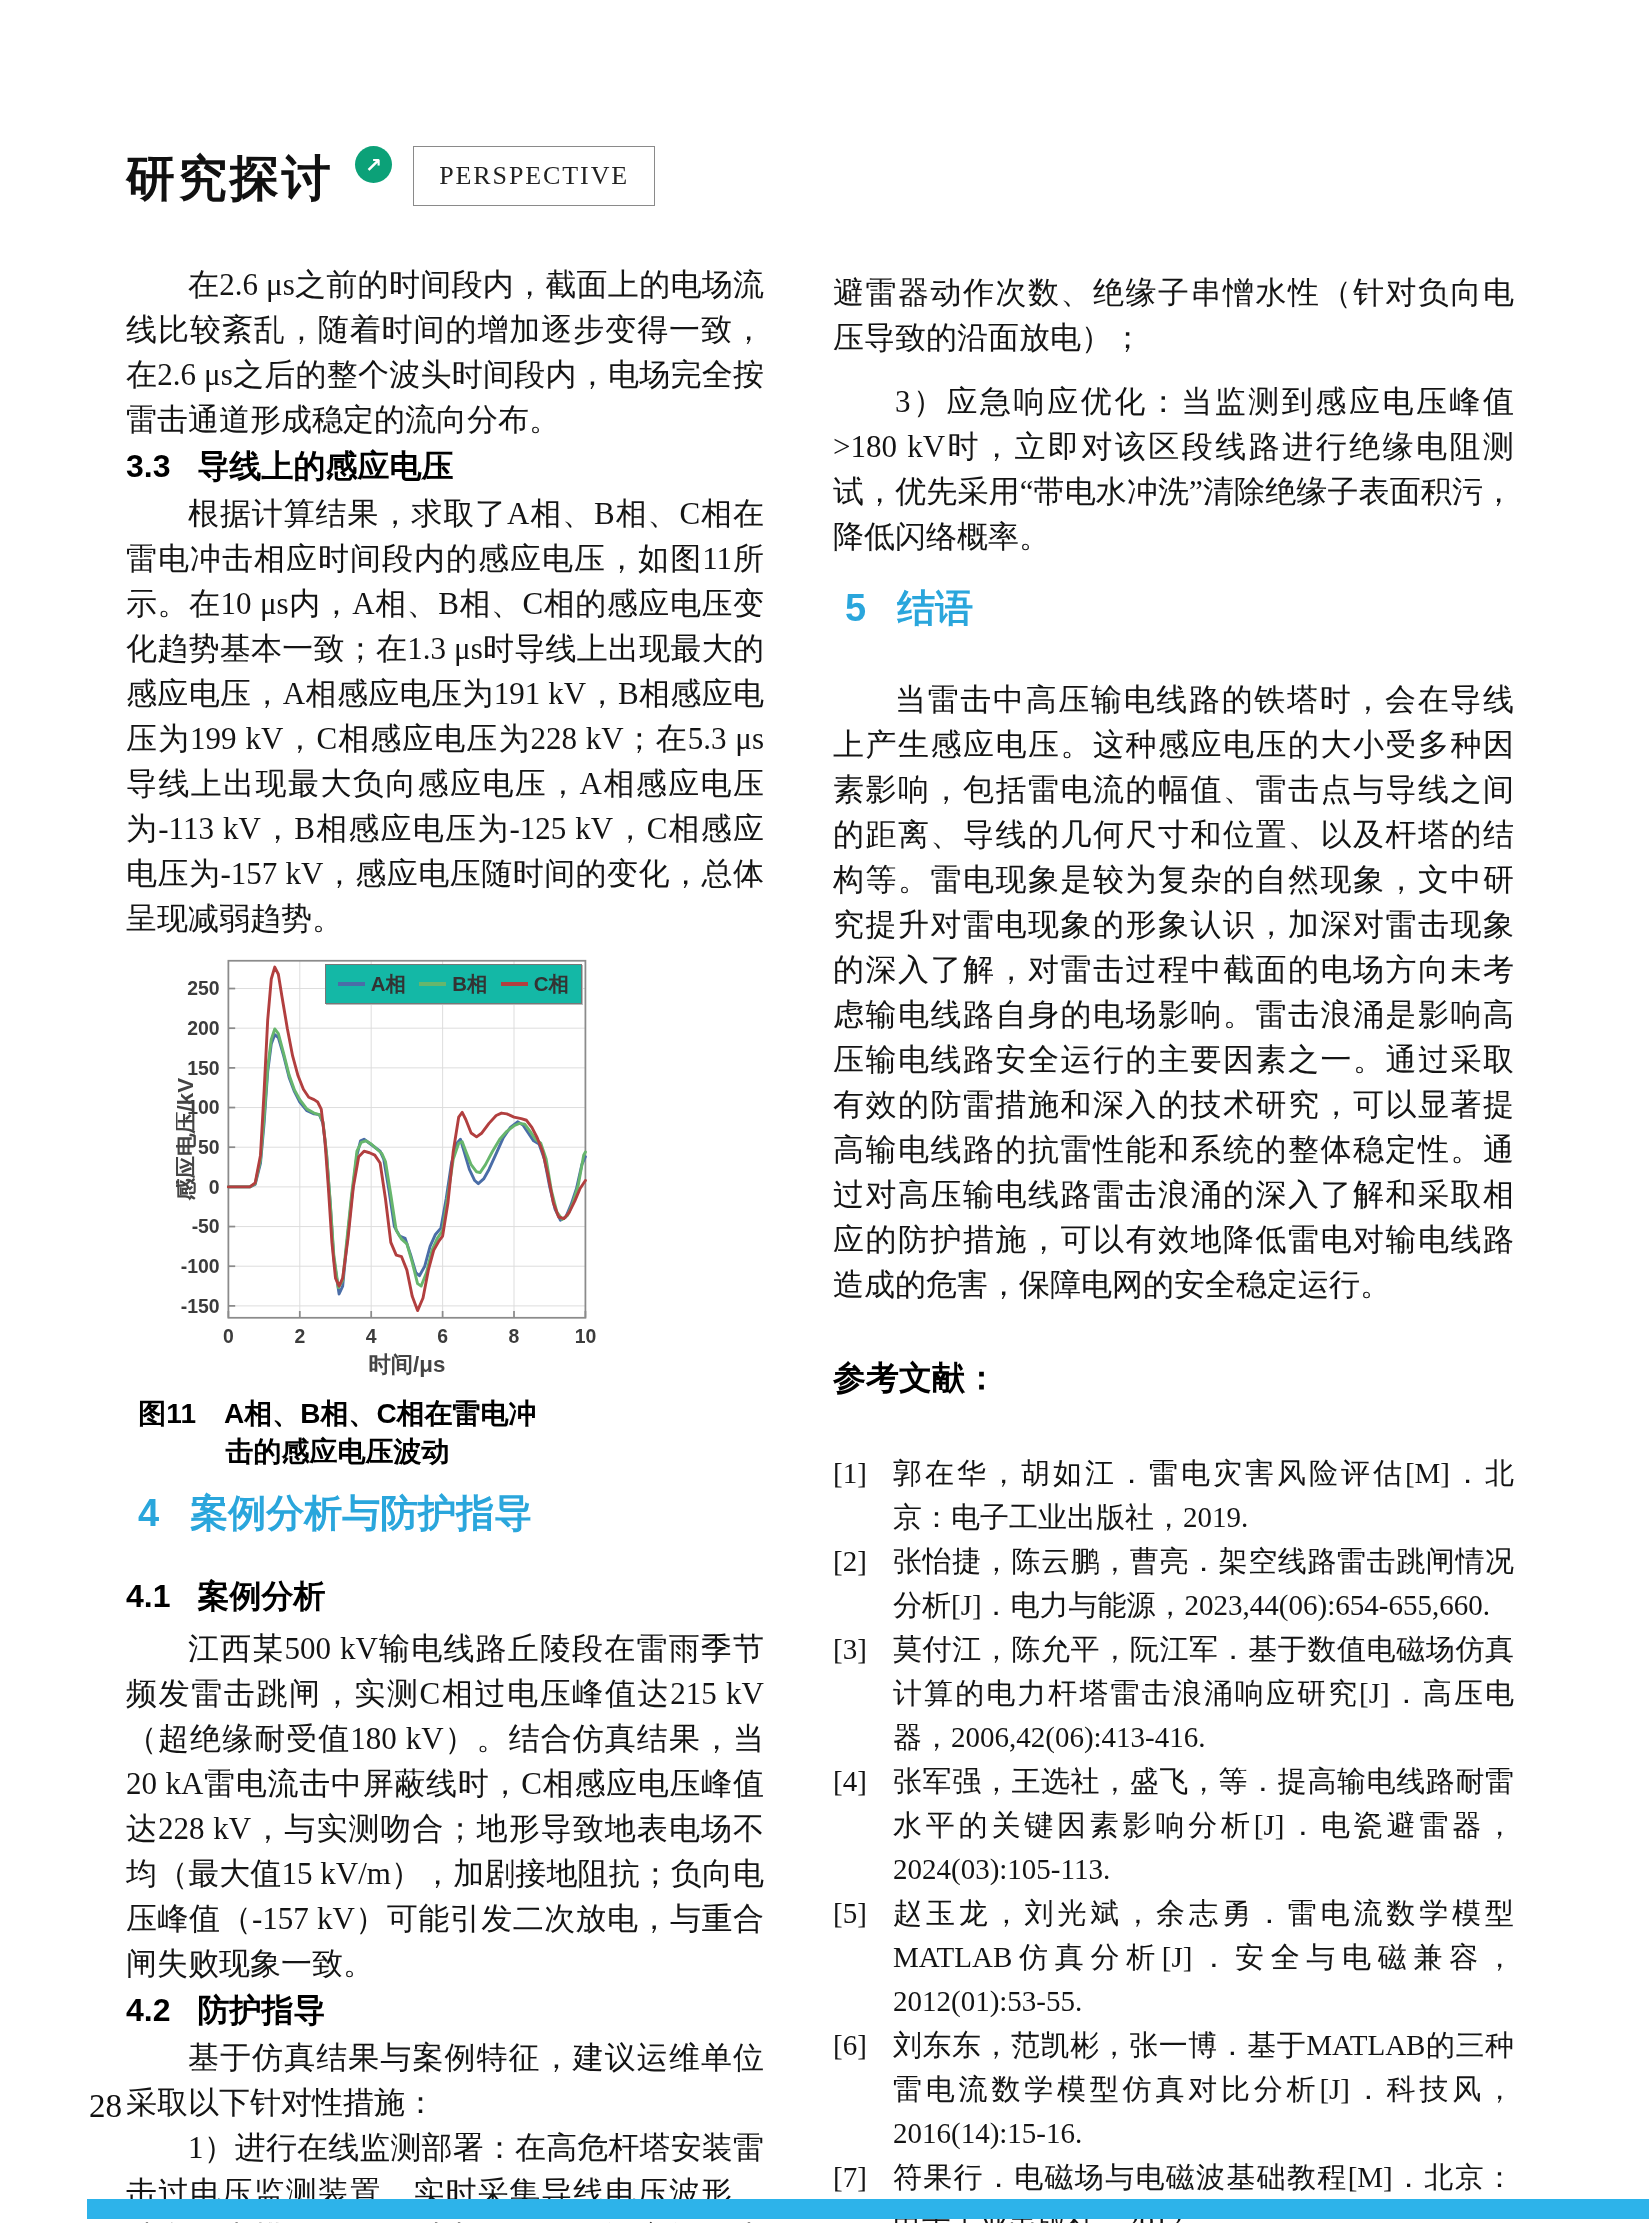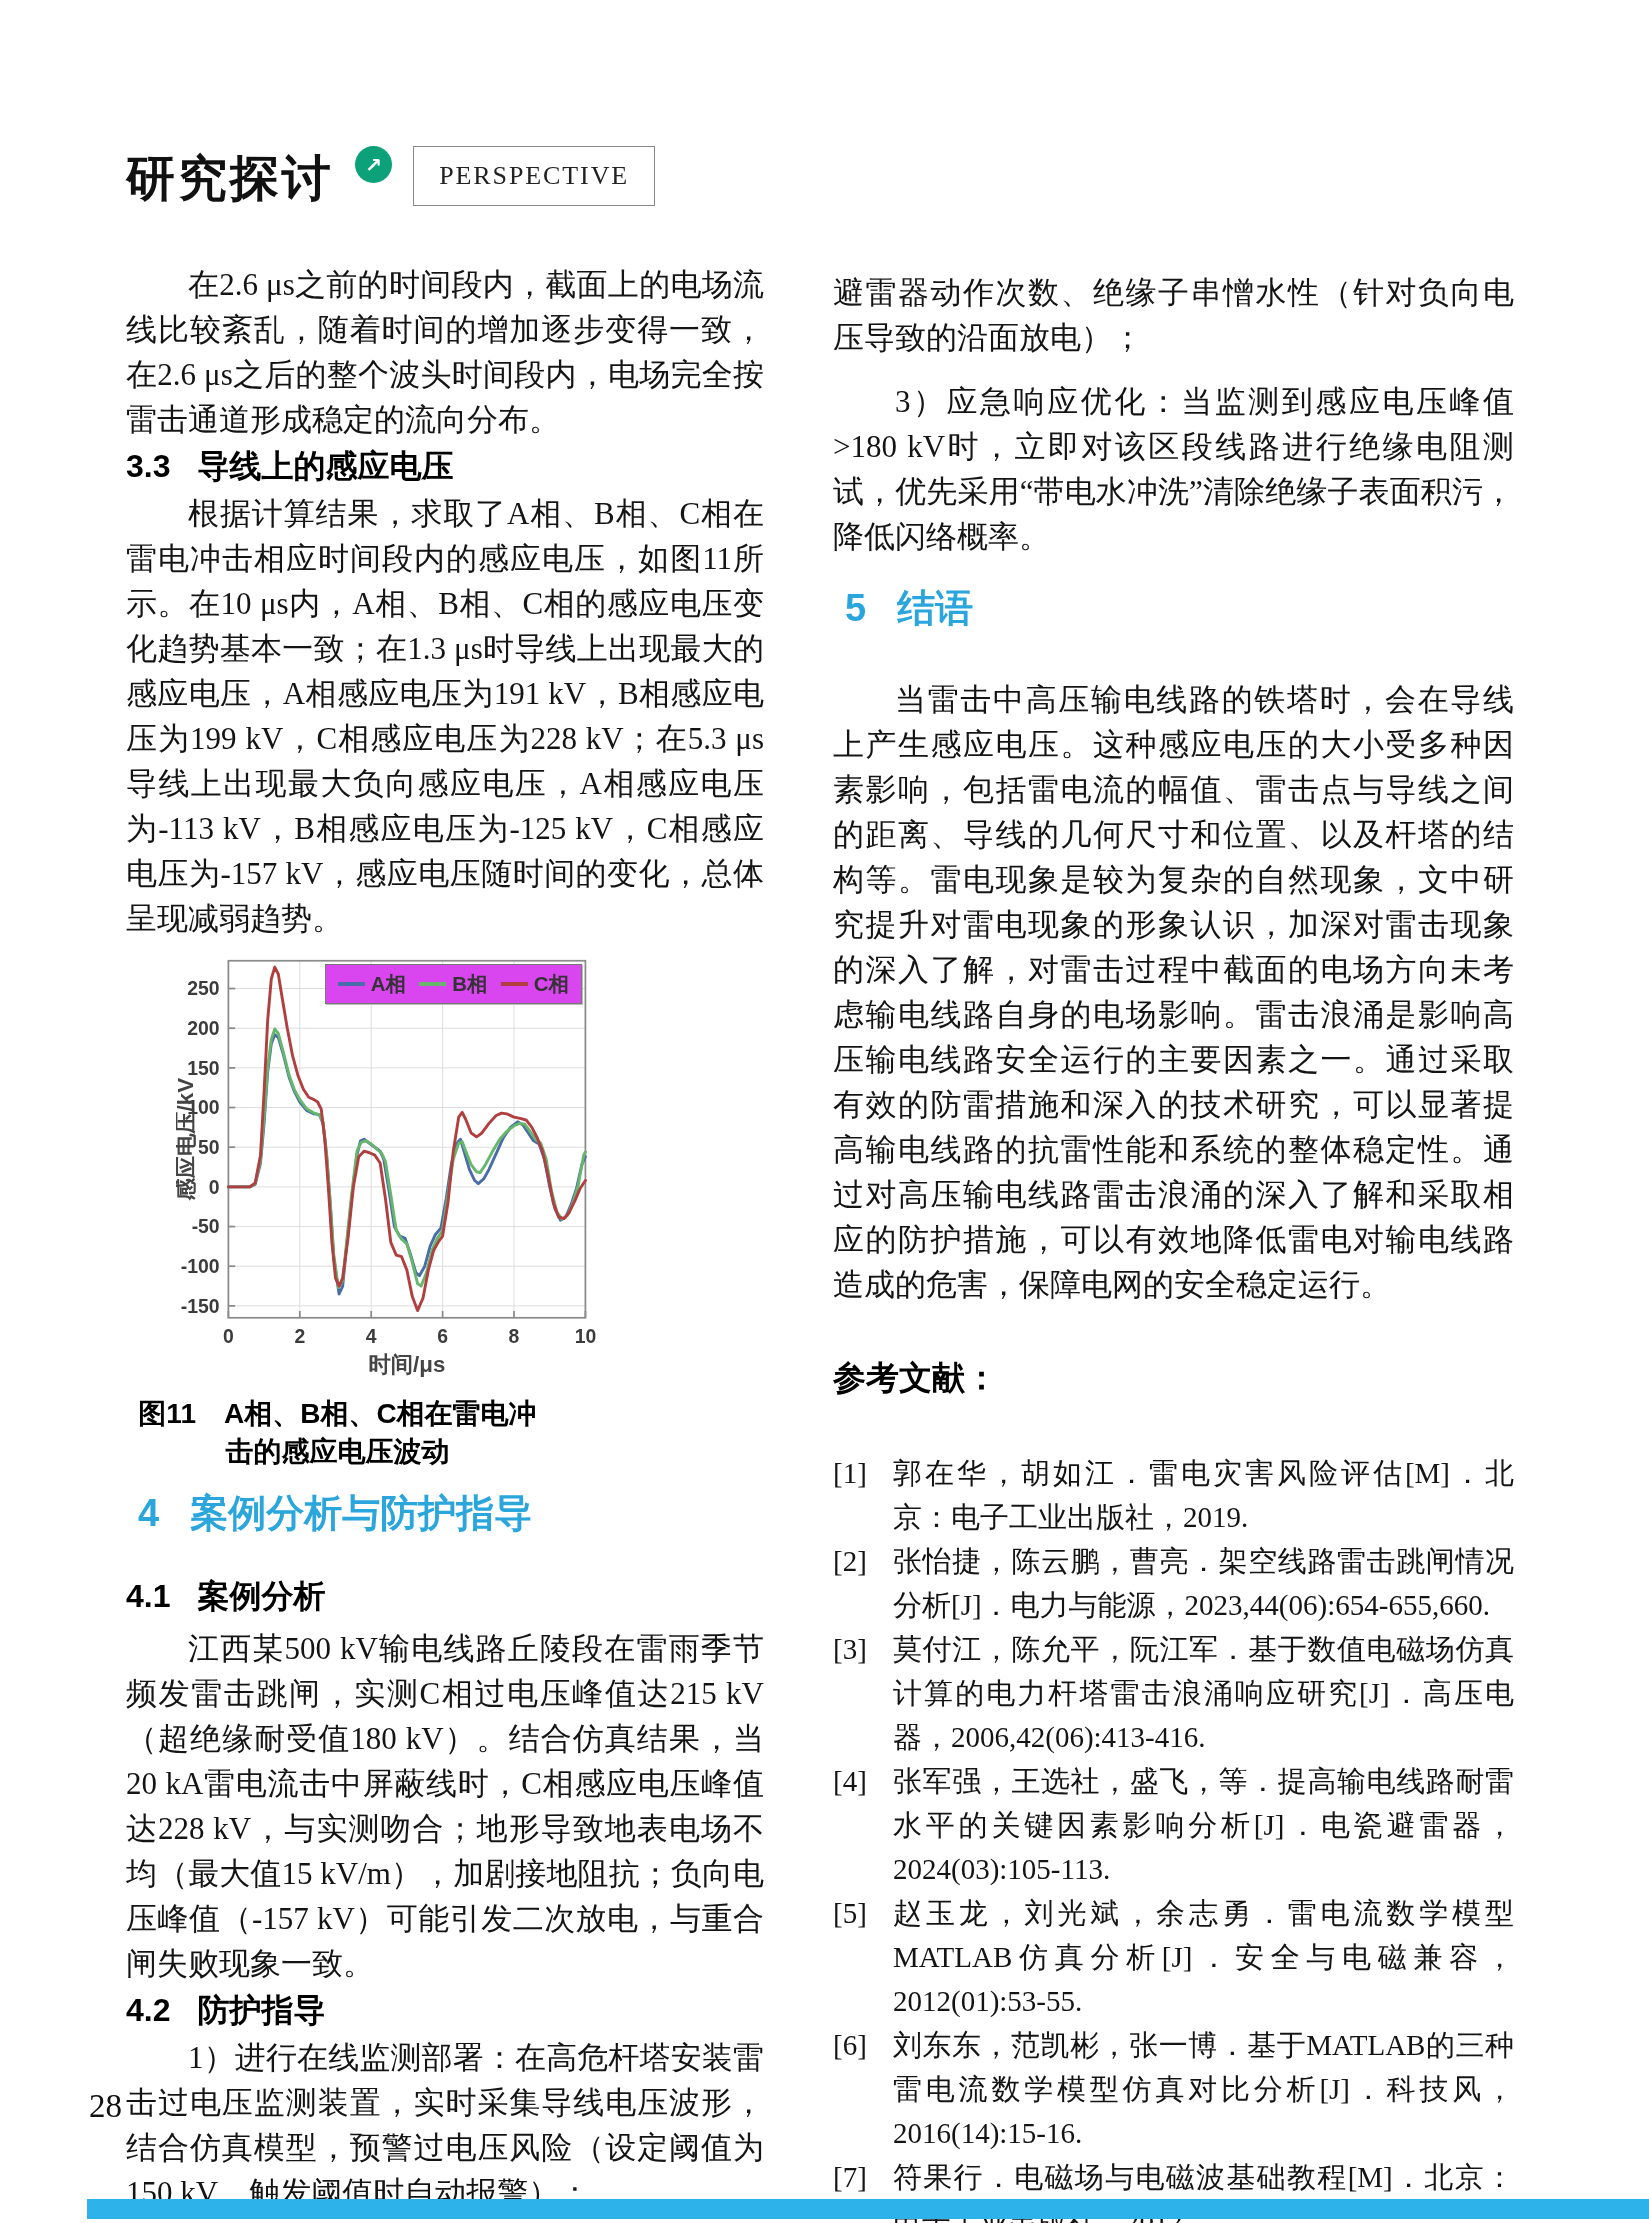--- a/index.html
+++ b/index.html
@@ -44,21 +44,21 @@
     font-size:33px;line-height:47px;color:#000;margin:47px 0 0;
   }
   
   .figure{position:relative;width:423px;margin:7.8px 0 0 50px;}
   .fig-caption{
     width:423px;margin-top:11.6px;text-align:center;
     font-family:"Liberation Sans","DejaVu Sans",sans-serif;font-weight:700;font-size:28px;color:#000;
   }
   .chart-legend{
     position:absolute;top:15.5px;right:17.5px;display:flex;align-items:center;gap:13.6px;
-    border:1.9px solid #777;background:#d946ef;padding:4.9px 11.6px;box-shadow:1px 1px 0 #bbb;
+    border:1.9px solid #777;background:#14b8a6;padding:4.9px 11.6px;box-shadow:1px 1px 0 #bbb;
   }
   .leg-item{display:flex;align-items:center;gap:5.8px;}
   .leg-line{display:inline-block;width:27px;height:3.9px;}
   .leg-label{font-family:"Liberation Sans","DejaVu Sans",sans-serif;font-weight:700;font-size:20.4px;color:#333;}
   svg .grid{stroke:#dcdcdc;stroke-width:1;}
   svg .frame{fill:none;stroke:#8b8b8b;stroke-width:1.8;}
   svg .tick{font-family:"Liberation Sans","DejaVu Sans",sans-serif;font-weight:700;font-size:20px;fill:#3c3c3c;}
   svg .xt{text-anchor:middle;}
   svg .yt{text-anchor:end;}
   svg .axis-label{font-family:"Liberation Sans","DejaVu Sans",sans-serif;font-weight:700;font-size:23px;fill:#444;text-anchor:middle;}
@@ -169,20 +169,21 @@
   <p class="sub-head mt36">
     <span class="num">4.1</span><span>案例分析</span>
   </p>
 
   <p class="body-text indent mt8">江西某500 kV输电线路丘陵段在雷雨季节频发雷击跳闸，实测C相过电压峰值达215 kV（超绝缘耐受值180 kV）。结合仿真结果，当20 kA雷电流击中屏蔽线时，C相感应电压峰值达228 kV，与实测吻合；地形导致地表电场不均（最大值15 kV/m），加剧接地阻抗；负向电压峰值（-157 kV）可能引发二次放电，与重合闸失败现象一致。</p>
 
   <p class="sub-head">
     <span class="num">4.2</span><span>防护指导</span>
   </p>
 
+  <p class="body-text indent">基于仿真结果与案例特征，建议运维单位采取以下针对性措施：</p>
   <p class="body-text indent">1）进行在线监测部署：在高危杆塔安装雷击过电压监测装置，实时采集导线电压波形，结合仿真模型，预警过电压风险（设定阈值为150 kV，触发阈值时自动报警）；</p>
 
 </div>
 
 <div class="col col-right">
   <p class="body-text">避雷器动作次数、绝缘子串憎水性（针对负向电压导致的沿面放电）；</p>
   <p class="body-text indent mt20">3）应急响应优化：当监测到感应电压峰值&gt;180 kV时，立即对该区段线路进行绝缘电阻测试，优先采用“带电水冲洗”清除绝缘子表面积污，降低闪络概率。</p>
 
   <p class="sec-blue mt24" style="color: rgb(42, 166, 220);">
     <span class="num">5</span><span>结语</span>

